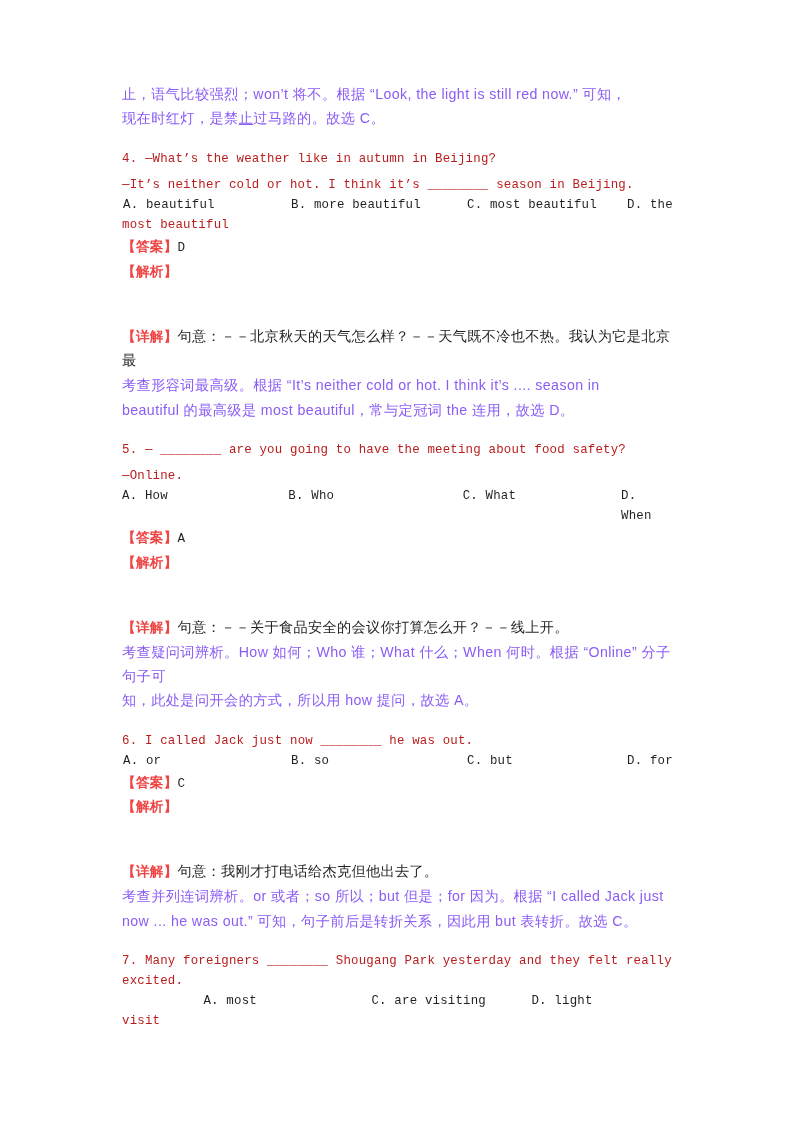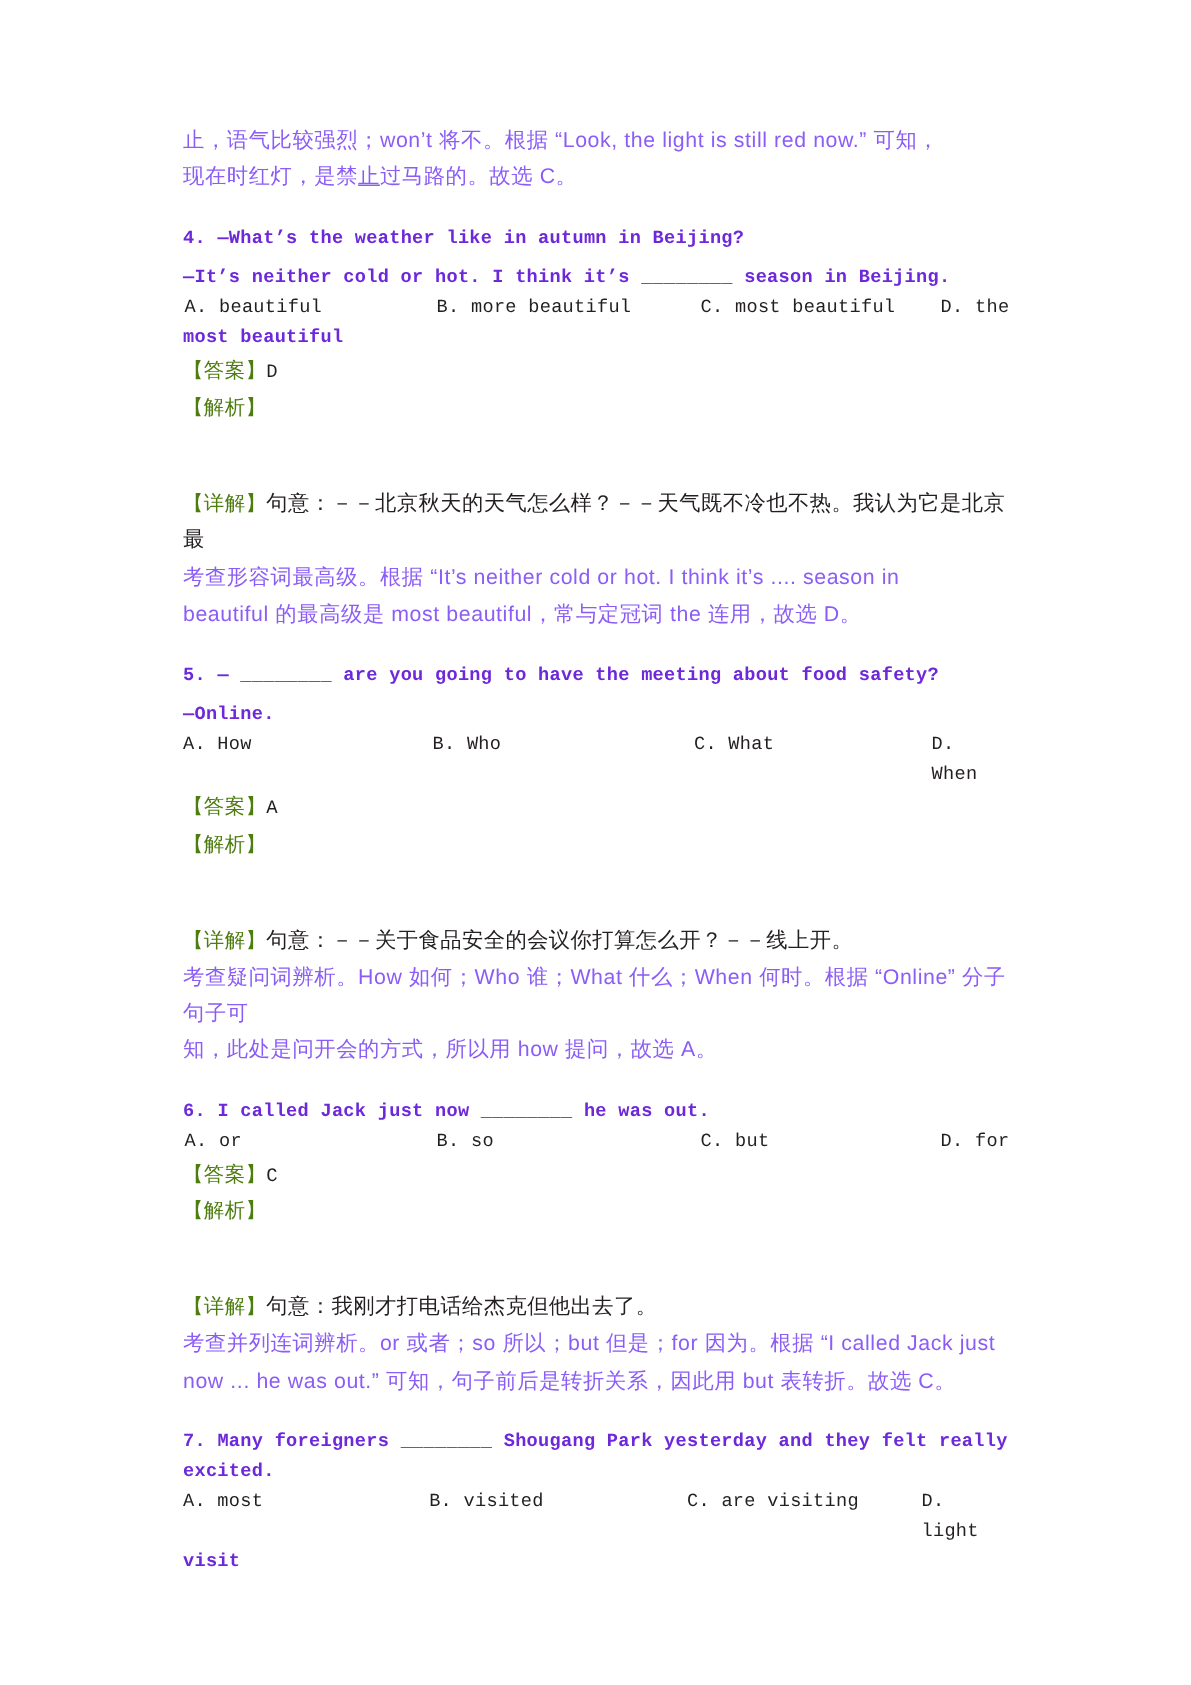--- a/index.html
+++ b/index.html
@@ -19,24 +19,23 @@
   }
   .content {
     width: 552px;
   }
   
   .line {
     font-family: "Liberation Mono", monospace;
     font-size: 12.4px;
     line-height: 1.62;
     letter-spacing: 0.2px;
-    color: #6d28d9;
+    color: #b91c1c;
     white-space: pre-wrap;
     word-break: break-word;
-    font-weight: bold;
   }
   .cjk {
     font-family: Liberation Sans, sans-serif;
     font-size: 14.2px;
     line-height: 1.72;
     letter-spacing: 0.4px;
     color: #8b5cf6;
     white-space: pre-wrap;
     word-break: break-word;
   }
@@ -52,24 +51,24 @@
     width: 100%;
     justify-content: center;
   }
   .opts > span { display: inline-block; }
   .o1 { width: 168px; }
   .o2 { width: 176px; }
   .o3 { width: 160px; }
   .o4 { width: auto; }
 
   .tag {
-    color: #4d7c0f;
+    color: #ef4444;
     font-family: "Liberation Serif", serif;
     font-size: 13.6px;
-    font-weight: normal;
+    font-weight: bold;
     letter-spacing: 0.3px;
   }
   .tagline {
     font-family: "Liberation Mono", monospace;
     font-size: 12.4px;
     line-height: 1.7;
     color: #231f20;
   }
   .ansval {
     font-family: "Liberation Mono", monospace;
@@ -151,20 +150,19 @@
     <div class="detail"><span class="tag">【详解】</span><span>句意：我刚才打电话给杰克但他出去了。</span></div>
     <div class="cjk">考查并列连词辨析。or 或者；so 所以；but 但是；for 因为。根据 “I called Jack just</div>
     <div class="cjk">now ... he was out.” 可知，句子前后是转折关系，因此用 but 表转折。故选 C。</div>
 
     <div class="gap-lg"></div>
 
     <div class="line"><span class="qnum">7.</span> <span>Many foreigners ________ Shougang Park yesterday and they felt really</span></div>
     <div class="line">excited.</div>
     <div class="opts">
       <span class="o1">A. most</span>
-      <span class="o2">B. visited</span>
       <span class="o3">C. are visiting</span>
       <span class="o4">D. light</span>
     </div>
     <div class="line">visit</div>
 
   </div>
 </div>
 
 </body></html>

